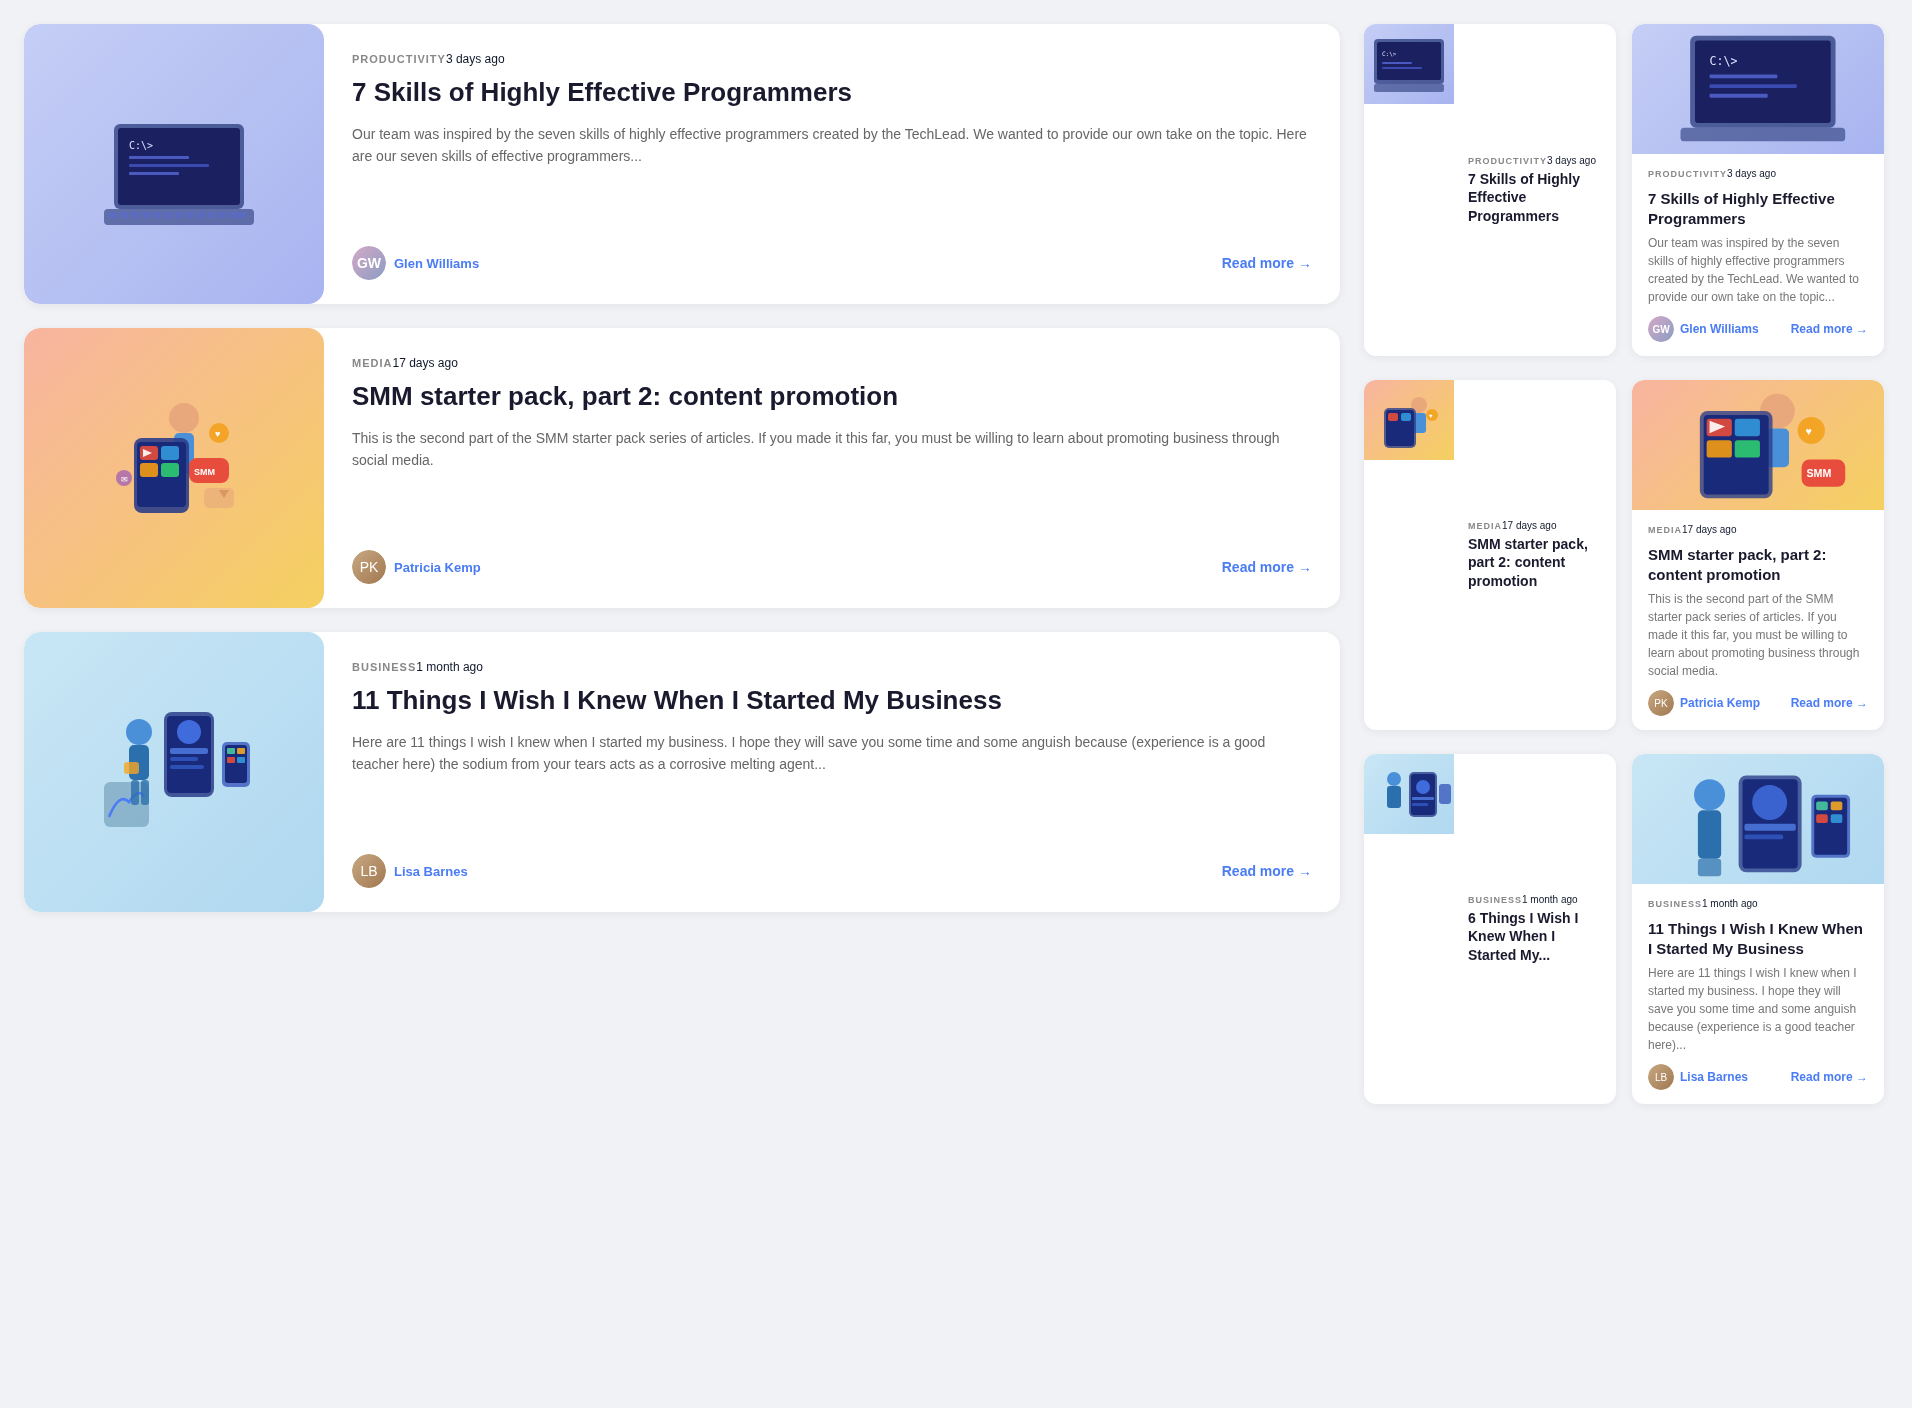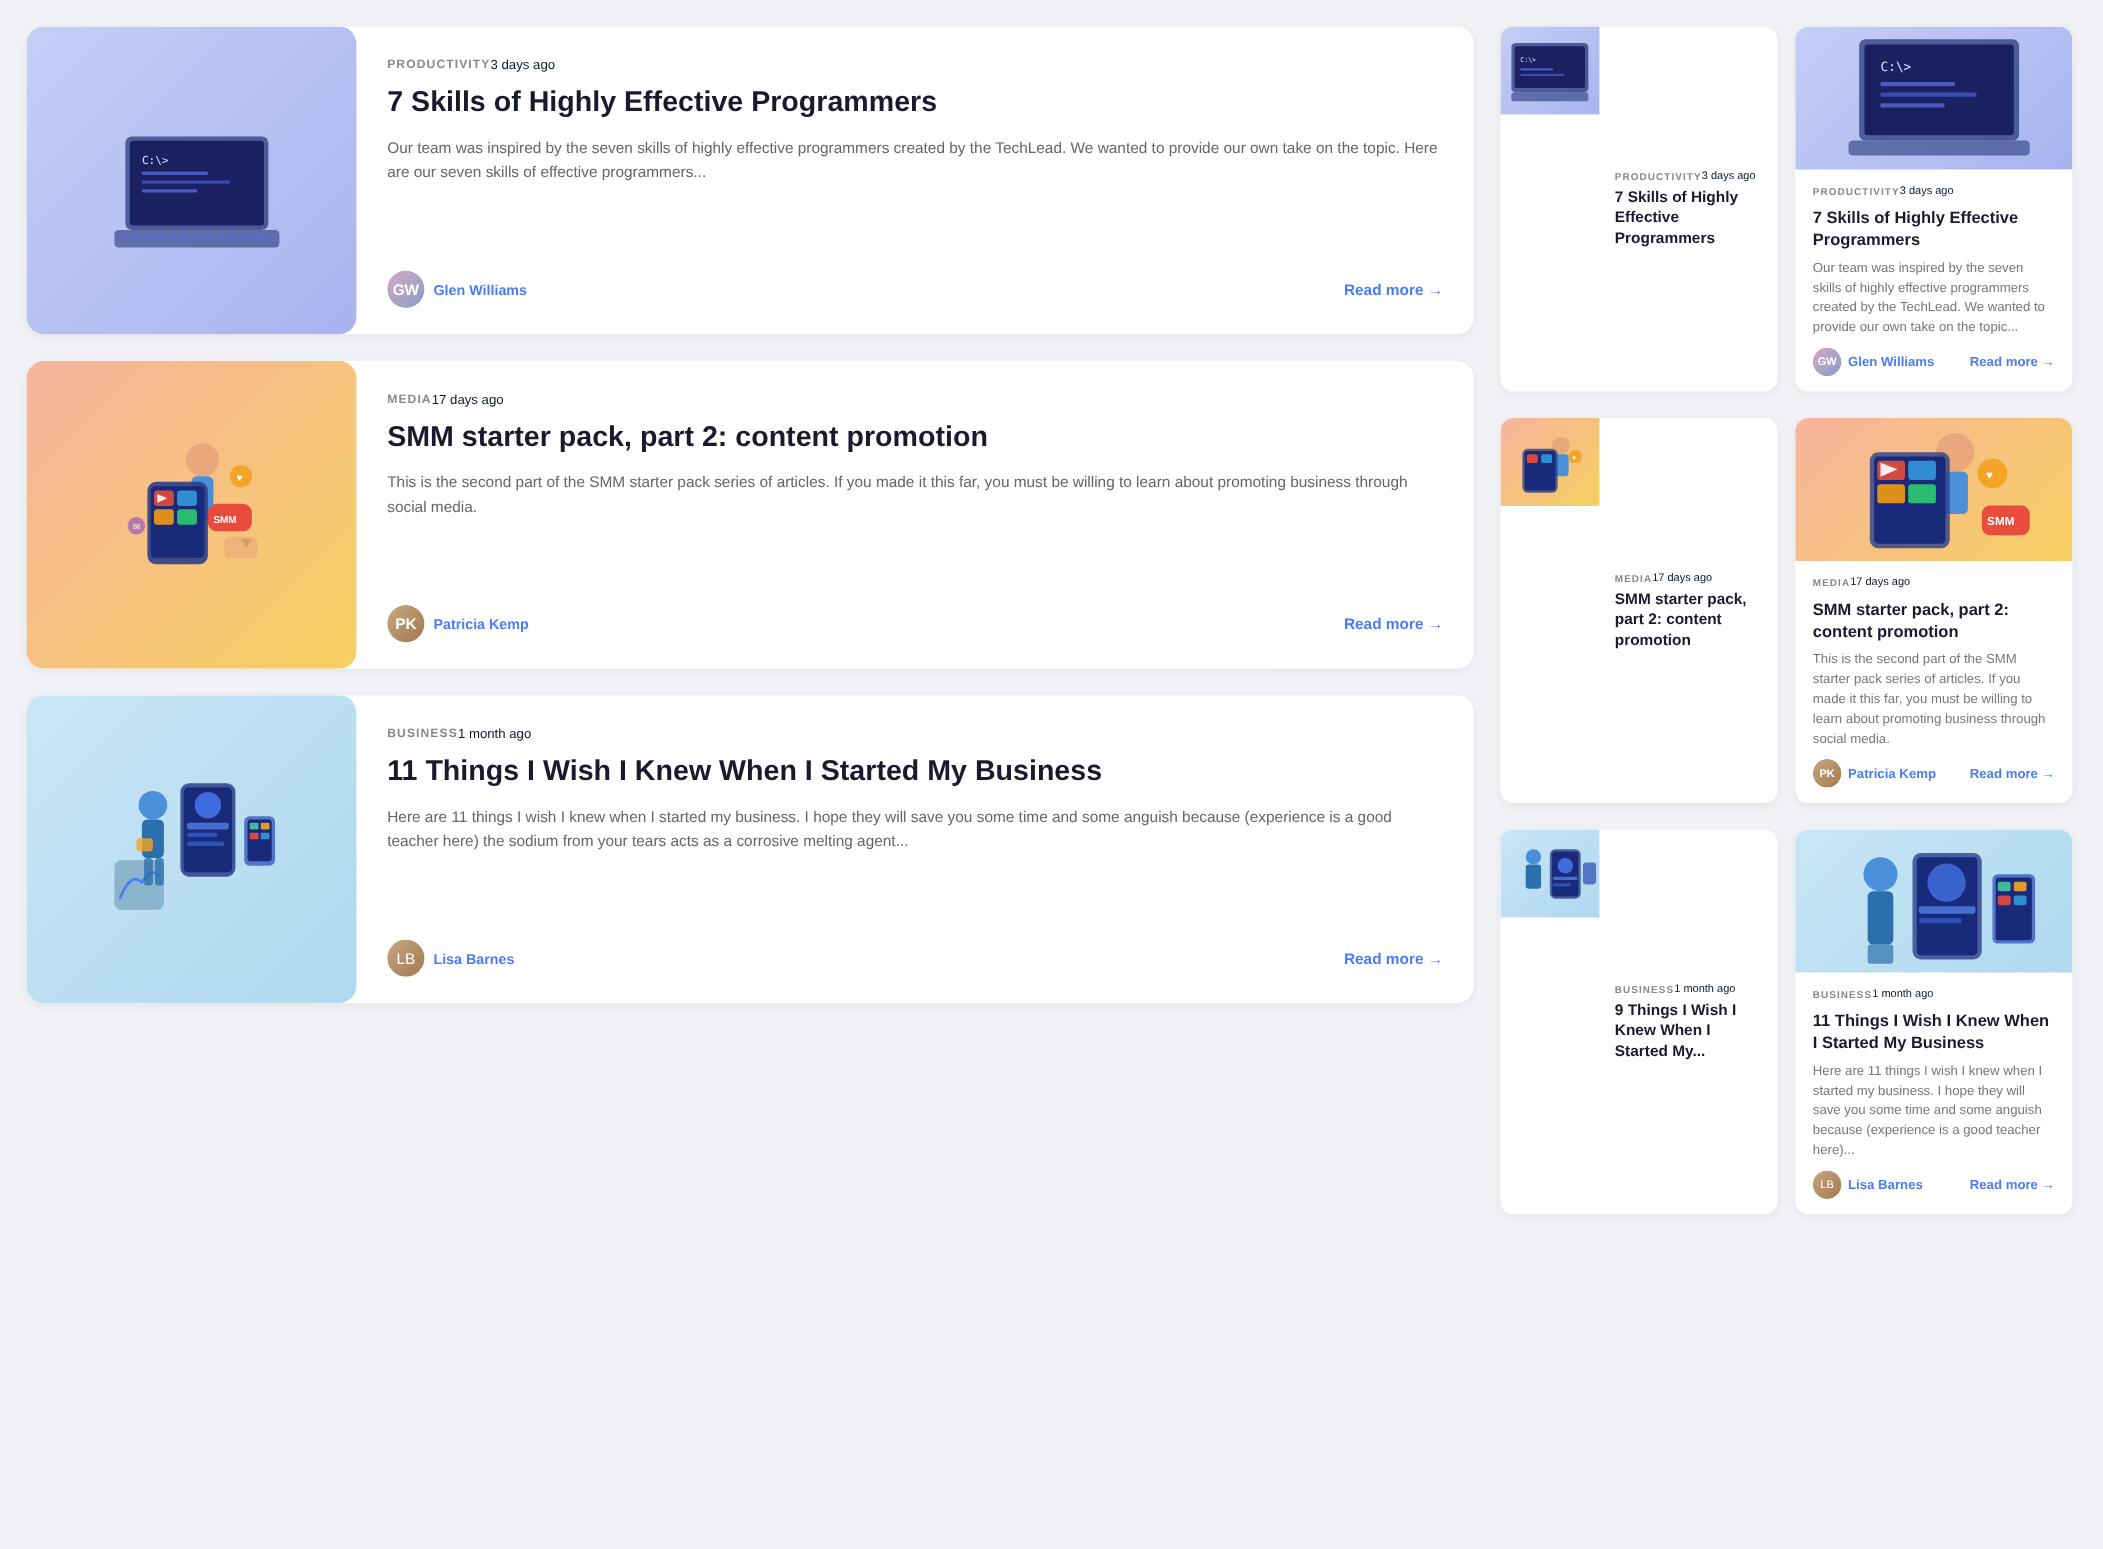--- a/index.html
+++ b/index.html
@@ -234,21 +234,21 @@
     .avatar-patricia {
       background: linear-gradient(135deg, #c8a882, #a07850);
       border-radius: 50%;
       width: 100%;
       height: 100%;
       display: flex;
       align-items: center;
       justify-content: center;
       font-size: 14px;
       color: white;
-      font-weight: 700;
+      font-weight: 400;
     }
     .avatar-lisa {
       background: linear-gradient(135deg, #c8a882, #a07850);
       border-radius: 50%;
       width: 100%;
       height: 100%;
       display: flex;
       align-items: center;
       justify-content: center;
       font-size: 14px;
@@ -575,21 +575,21 @@
             <rect x="48" y="43" width="22" height="3" rx="1" fill="#5a8af5" opacity="0.7"></rect>
             <rect x="48" y="49" width="16" height="3" rx="1" fill="#3a6ae0" opacity="0.6"></rect>
             <rect x="75" y="30" width="12" height="20" rx="3" fill="#3a5abd" opacity="0.8"></rect>
           </svg>
         </div>
         <div class="small-card-body-h">
           <div class="card-meta">
             <span class="card-category" style="font-size:9px;">BUSINESS</span>
             <span class="card-date" style="font-size:10px;">1 month ago</span>
           </div>
-          <div class="card-title">9 Things I Wish I Knew When I Started My...</div>
+          <div class="card-title">6 Things I Wish I Knew When I Started My...</div>
         </div>
       </div>
 
       <div class="medium-card">
         <div class="medium-card-image lightblue-bg">
           <svg width="100%" height="130" viewBox="0 0 260 130">
             <circle cx="80" cy="40" r="16" fill="#4a90d9"></circle>
             <rect x="68" y="56" width="24" height="50" rx="5" fill="#2c6fad"></rect>
             <rect x="110" y="20" width="65" height="100" rx="8" fill="#2c3e8a" opacity="0.8"></rect>
             <rect x="114" y="24" width="57" height="92" rx="4" fill="#1a2a7a"></rect>

